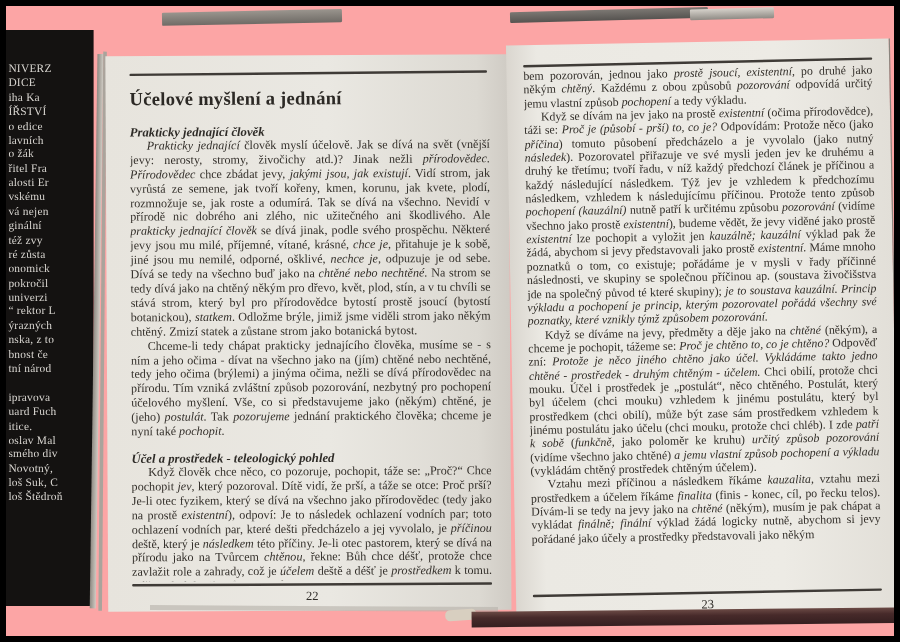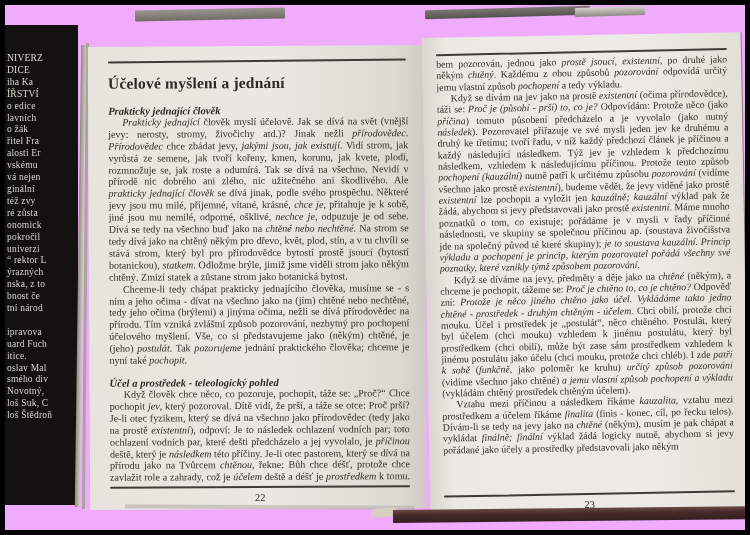--- a/index.html
+++ b/index.html
@@ -1,20 +1,20 @@
 <!DOCTYPE html>
 <html><head>
 <meta charset="utf-8">
 <style>
   html,body{margin:0;padding:0;}
   body{
     width:750px;height:535px;overflow:hidden;position:relative;
     background:#000;font-family:"Liberation Serif","DejaVu Serif",serif;
   }
-  .photo{position:absolute;left:5px;top:5px;right:5px;bottom:5px;background:#f0abfc;overflow:hidden;}
+  .photo{position:absolute;left:5px;top:5px;right:5px;bottom:5px;background:#fca5a5;overflow:hidden;}
 
   
   .top-edge{position:absolute;border-radius:1px;}
   .te1{left:130px;top:4px;width:150px;height:11px;background:linear-gradient(#9a958e,#6f6b66);transform:rotate(-1.2deg);}
   .te2{left:420px;top:3px;width:165px;height:9px;background:linear-gradient(#7c7873,#565350);transform:rotate(-1.5deg);}
   .te3{left:570px;top:2px;width:70px;height:9px;background:linear-gradient(#d6d2cb,#8e8a84);transform:rotate(-1.5deg);}
 
   
   .flap{position:absolute;left:0;top:20px;width:73px;height:480px;background:#141211;overflow:hidden;}
   .flap-text{

